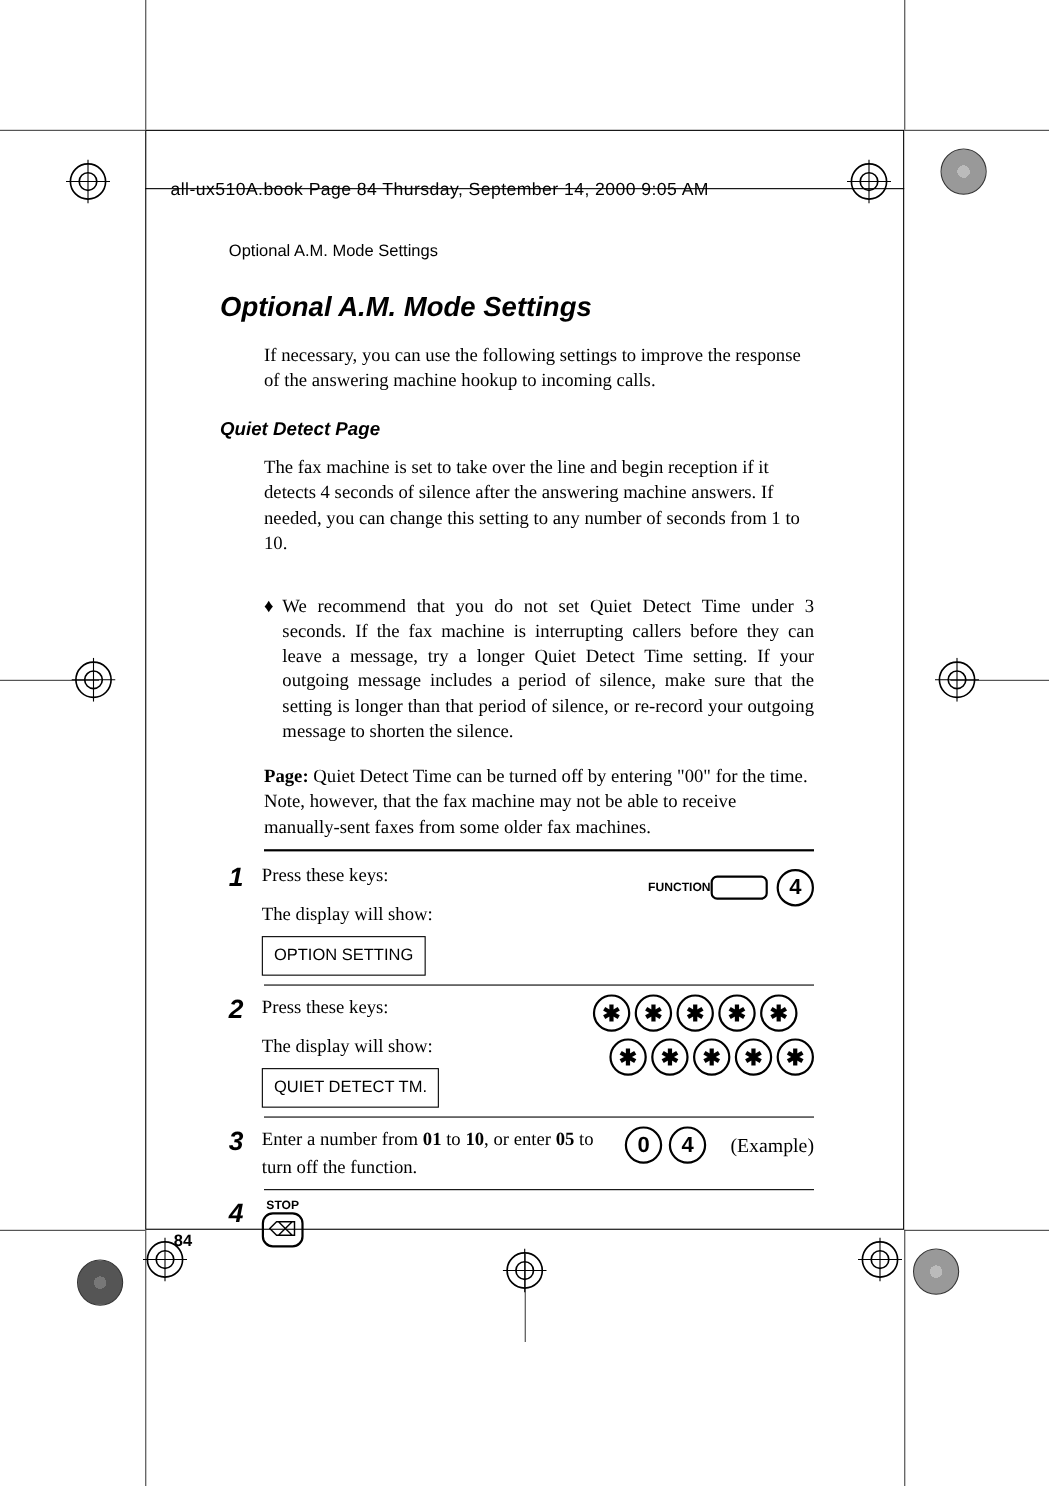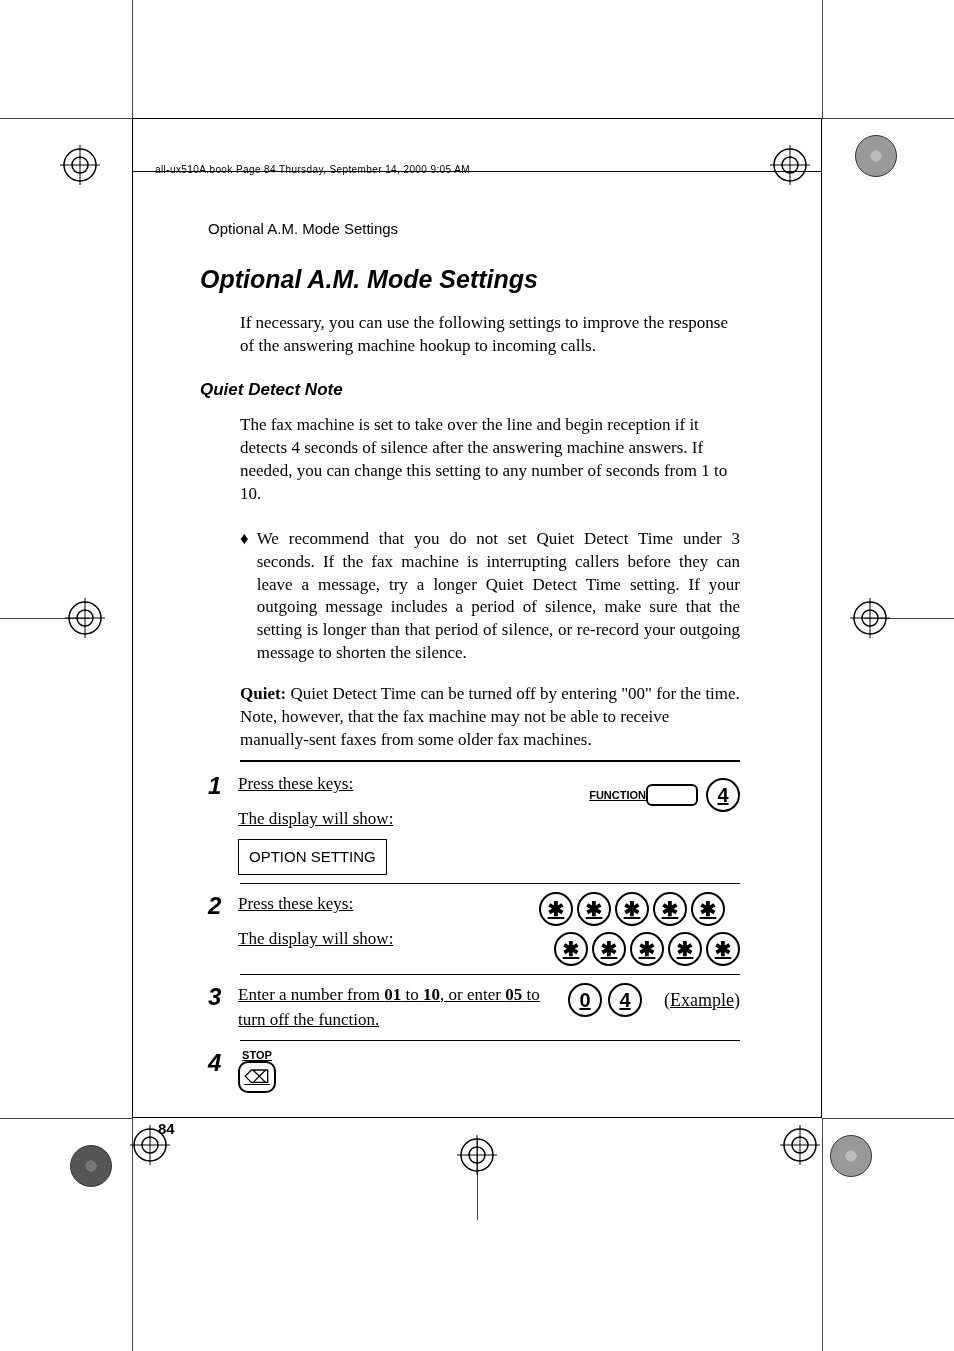--- a/index.html
+++ b/index.html
@@ -20,21 +20,21 @@
     width: 690px;
     height: 1000px;
     border: 1px solid #000;
     box-sizing: border-box;
   }
   .print-meta {
     position: absolute;
     left: 155px;
     top: 164px;
     font-family: Arial, sans-serif;
-    font-size: 10px;
+    font-size: 16px;
     letter-spacing: 0.4px;
   }
   .meta-line {
     position: absolute;
     left: 132px;
     top: 171px;
     width: 690px;
     border-top: 1px solid #000;
   }
   .content {
@@ -70,21 +70,21 @@
     font-weight: bold;
     font-style: italic;
     margin-left: 42px;
     margin-bottom: 14px;
   }
   .para {
     font-size: 17px;
     line-height: 1.35;
     margin-left: 82px;
     margin-right: 30px;
-    margin-bottom: 22px;
+    margin-bottom: 34px;
   }
   .bullet {
     font-size: 17px;
     line-height: 1.35;
     margin-left: 82px;
     margin-right: 30px;
     margin-bottom: 18px;
     text-align: justify;
     display: flex;
   }
@@ -124,21 +124,20 @@
     width: 30px;
     flex-shrink: 0;
     line-height: 1;
     padding-top: 2px;
   }
   .step-body {
     flex: 1;
     display: flex;
     align-items: flex-start;
     gap: 20px;
-    text-decoration: underline;
   }
   .step-text {
     font-size: 17px;
     line-height: 1.45;
     flex: 1;
   }
   .step-diagram {
     flex-shrink: 0;
     display: flex;
     flex-direction: column;
@@ -252,30 +251,30 @@
 <div class="frame"></div>
 <div class="meta-line"></div>
 
 <div class="print-meta">all-ux510A.book  Page 84  Thursday, September 14, 2000  9:05 AM</div>
 
 <div class="content">
   <div class="running-header">Optional A.M. Mode Settings</div>
   <div class="title">Optional A.M. Mode Settings</div>
   <div class="intro">If necessary, you can use the following settings to improve the response of the answering machine hookup to incoming calls.</div>
 
-  <div class="subhead">Quiet Detect Note</div>
+  <div class="subhead">Quiet Detect Page</div>
   <div class="para">The fax machine is set to take over the line and begin reception if it detects 4 seconds of silence after the answering machine answers. If needed, you can change this setting to any number of seconds from 1 to 10.</div>
 
   <div class="bullet">
     <span class="dmark">♦</span>
     <span class="btxt">We recommend that you do not set Quiet Detect Time under 3 seconds. If the fax machine is interrupting callers before they can leave a message, try a longer Quiet Detect Time setting. If your outgoing message includes a period of silence, make sure that the setting is longer than that period of silence, or re-record your outgoing message to shorten the silence.</span>
   </div>
 
   <div class="note">
-    <b>Quiet:</b><span> Quiet Detect Time can be turned off by entering "00" for the time. Note, however, that the fax machine may not be able to receive manually-sent faxes from some older fax machines.</span>
+    <b>Page:</b><span> Quiet Detect Time can be turned off by entering "00" for the time. Note, however, that the fax machine may not be able to receive manually-sent faxes from some older fax machines.</span>
   </div>
 
   <div class="hr-thick"></div>
 
   <div class="step">
     <div class="step-num">1</div>
     <div class="step-body">
       <div class="step-text">
         <div>Press these keys:</div>
         <div style="height:10px"></div>
@@ -294,20 +293,21 @@
 
   <div class="hr-thin"></div>
 
   <div class="step">
     <div class="step-num">2</div>
     <div class="step-body">
       <div class="step-text">
         <div>Press these keys:</div>
         <div style="height:10px"></div>
         <div>The display will show:</div>
+        <div class="display-box">QUIET DETECT TM.</div>
       </div>
       <div class="step-diagram">
         <div class="star-row">
           <div class="circle-key">✱</div>
           <div class="circle-key">✱</div>
           <div class="circle-key">✱</div>
           <div class="circle-key">✱</div>
           <div class="circle-key">✱</div>
         </div>
         <div class="star-row" style="margin-left:30px;">

